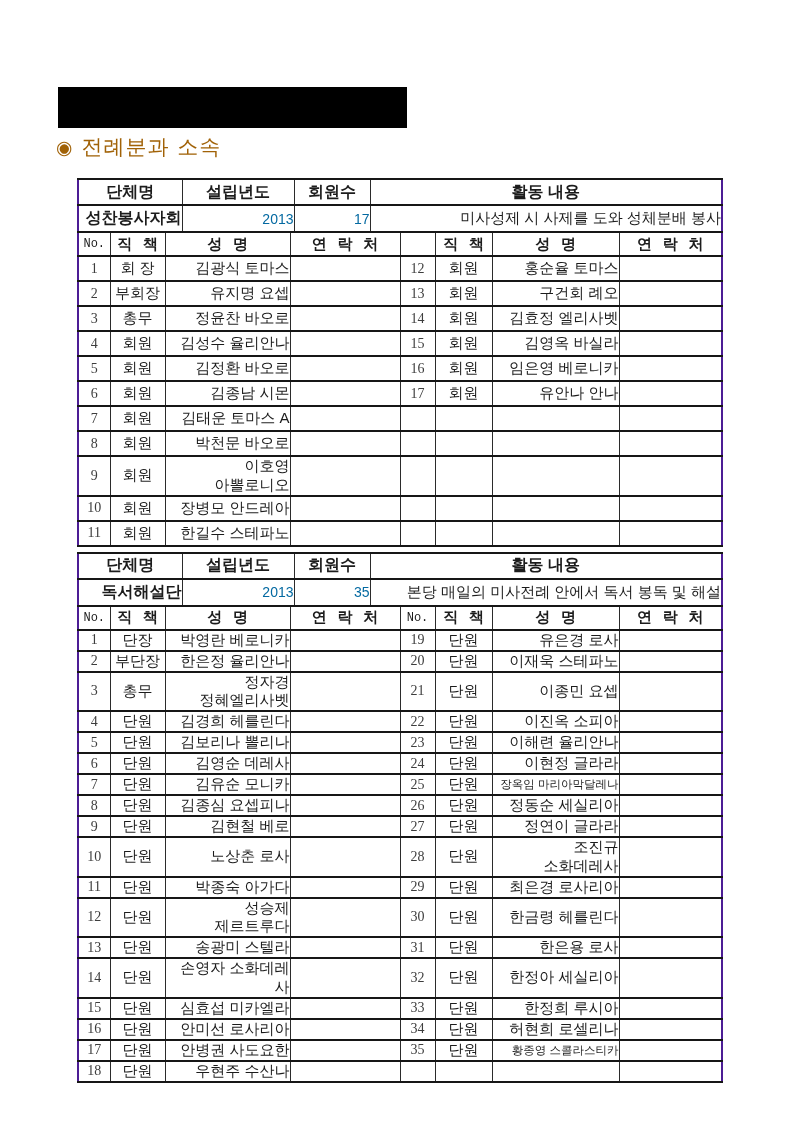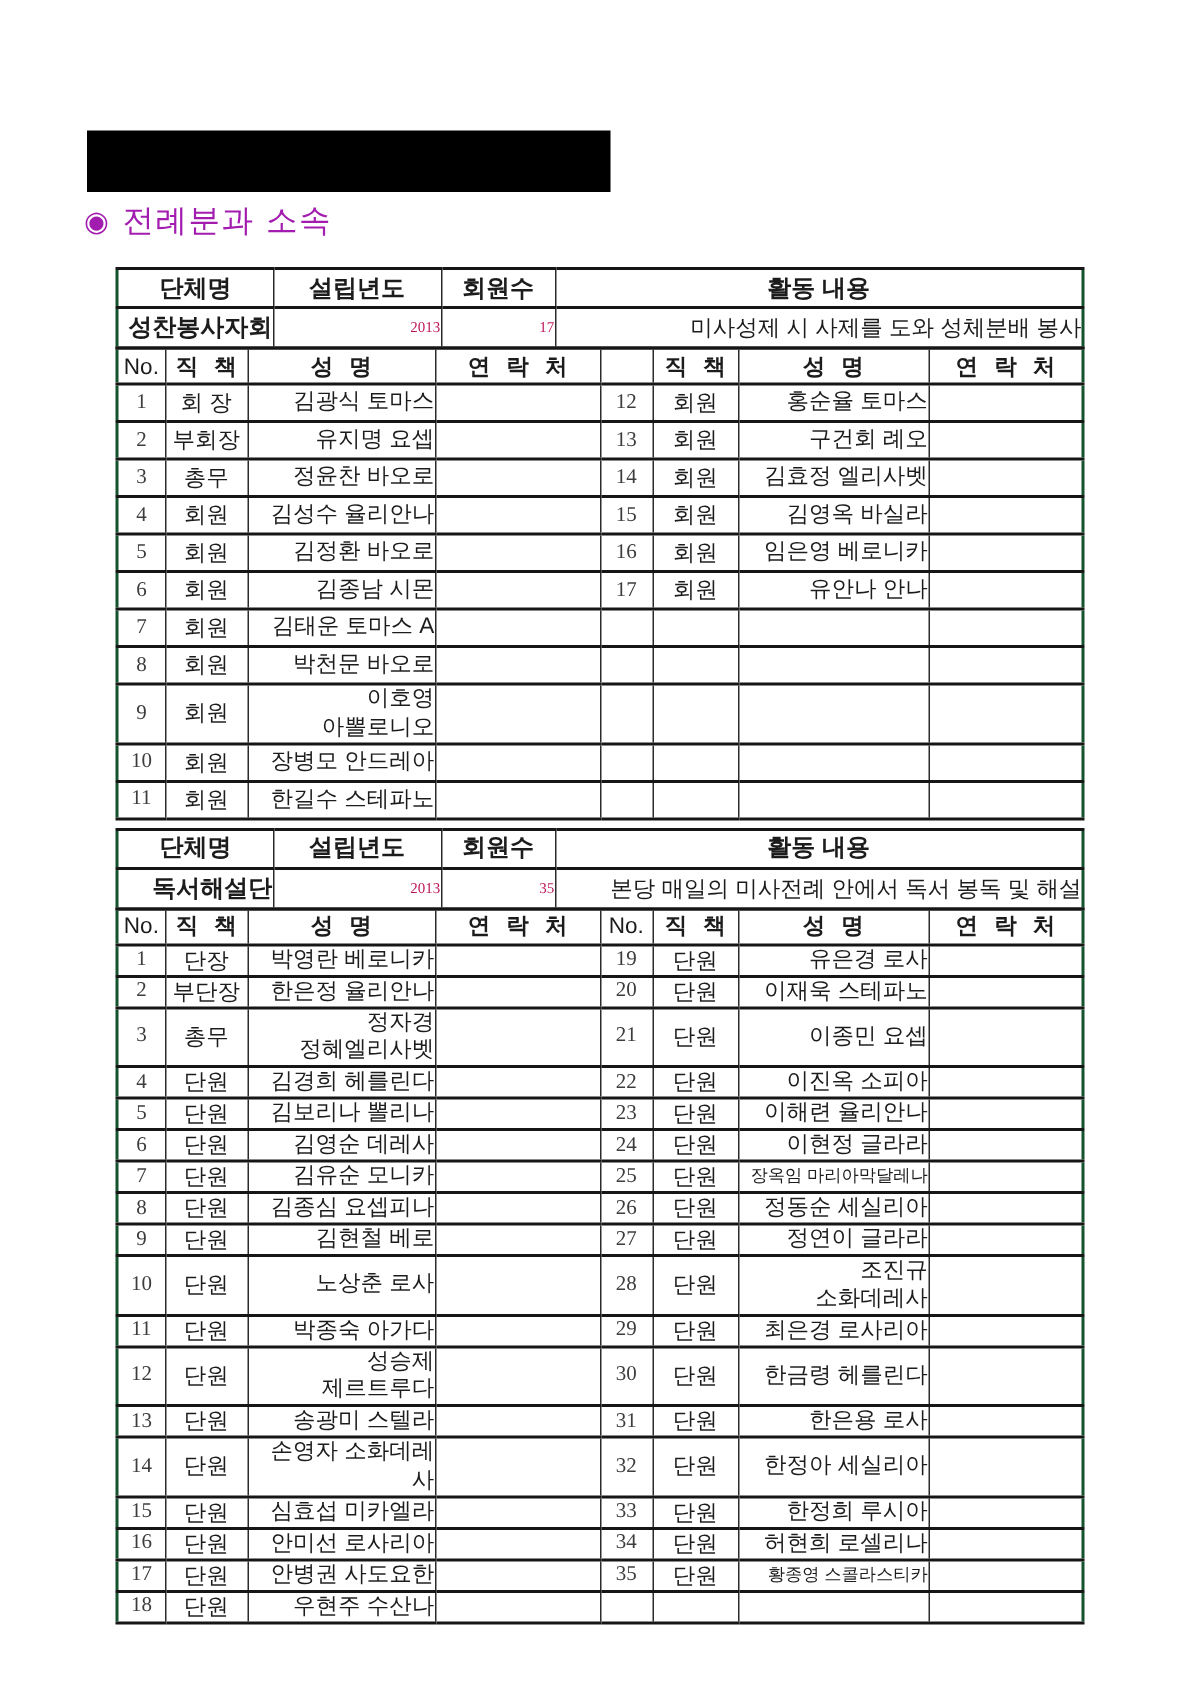--- a/index.html
+++ b/index.html
@@ -18,61 +18,61 @@
     left: 58px; top: 87px;
     width: 349px; height: 41px;
     background: #000000;
   }
   .heading {
     position: absolute;
     left: 56px; top: 133px;
     font-family: "DejaVu Serif", "Liberation Serif", serif;
     font-size: 21px;
     letter-spacing: 1px;
-    color: #a21caf;
+    color: #a16207;
   }
   .heading .bullet { font-size: 19px; margin-right: 8px; }
   .tables {
     position: absolute;
     left: 77px; top: 178px;
     width: 646px;
   }
   .group + .group { margin-top: 5px; }
   table {
     border-collapse: collapse;
     width: 100%;
     table-layout: fixed;
-    border: 2px solid #14532d;
+    border: 2px solid #4c1d95;
   }
   th, td {
     border-left: 1px solid #2b2b2b;
     border-right: 1px solid #2b2b2b;
     border-top: 2px solid #161616;
     border-bottom: 2px solid #161616;
     overflow: hidden;
     vertical-align: middle;
   }
   
   .info-table th { font-size: 16px; font-weight: bold; height: 26px; text-align: center; }
   .info-table td { height: 27px; text-align: right; }
   td.org-name { font-weight: bold; font-size: 16px; }
   td.num {
-    font-family: Liberation Serif, serif;
-    font-size: 10px; color: #be185d; font-weight: normal;
+    font-family: Liberation Sans, sans-serif;
+    font-size: 14px; color: #0369a1; font-weight: normal;
   }
   td.activity { font-size: 15px; margin-left: 43px; }
   
   .member-table { margin-top: -2px; }
   .member-table th {
     font-size: 15px; font-weight: bold; height: 24px;
     word-spacing: 7px; text-align: center; font-family: Liberation Serif, serif;
   }
   .member-table th.no-h {
-    font-family: Liberation Sans, sans-serif;
-    font-weight: normal; font-size: 15px; word-spacing: 0;
+    font-family: Liberation Mono, monospace;
+    font-weight: normal; font-size: 12px; word-spacing: 0;
   }
   td.no {
     font-family: "Liberation Serif", "DejaVu Serif", serif;
     font-size: 14px; color: #3d3d3d; text-align: center;
   }
   td.role { text-align: center; font-size: 15px; }
   td.name {
     text-align: right; padding-left: 7px; font-size: 15px;
     white-space: pre-line; line-height: 1.25;
   }

